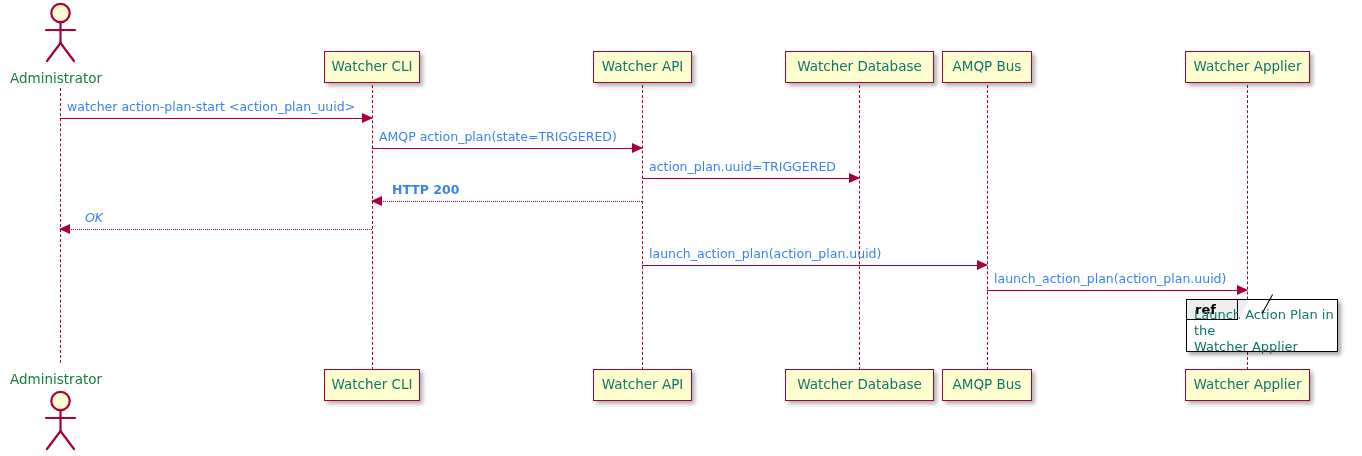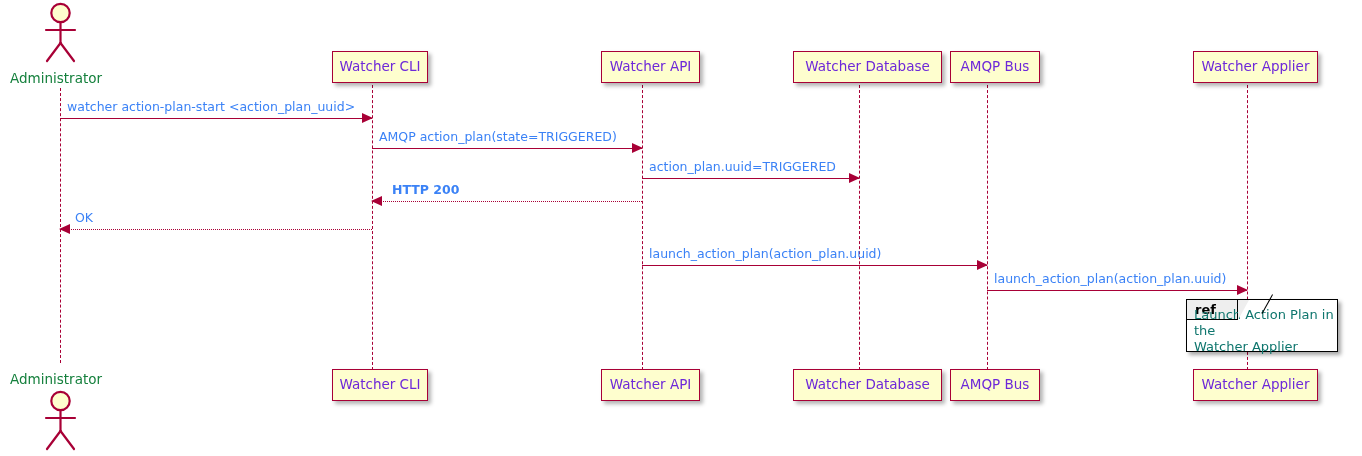--- a/index.html
+++ b/index.html
@@ -10,28 +10,27 @@
     overflow:hidden;
   }
   #diagram{position:relative;width:1362px;height:456px;}
 
   
   .participant{
     position:absolute;
     box-sizing:border-box;
     background:#FEFECE;
     border:1.5px solid #A80036;
-    color:#6d28d9;
+    color:#0f766e;
     font-size:13.5px;
     line-height:1;
     display:flex;align-items:center;justify-content:center;
     box-shadow:3px 3px 4px rgba(0,0,0,0.30);
     white-space:nowrap;
     z-index:6;
-    margin-left:8px;
   }
 
   
   .lifeline{
     position:absolute;
     width:0;
     border-left:1.5px dashed #A80036;
     z-index:1;
   }
 
@@ -180,21 +179,21 @@
 
   <div class="msg dashed" style="left:372px;top:201px;width:270px;">
     <div class="line"></div>
     <div class="head left"></div>
     <div class="label lft" style="left:20px;font-weight:bold;">HTTP 200</div>
   </div>
 
   <div class="msg dashed" style="left:60px;top:229px;width:312px;">
     <div class="line"></div>
     <div class="head left"></div>
-    <div class="label lft" style="left:15px;">OK</div>
+    <div class="label lft" style="left:25px;font-style:italic;">OK</div>
   </div>
 
   <div class="msg" style="left:642px;top:265px;width:345px;">
     <div class="line"></div>
     <div class="head right"></div>
     <div class="label lft">launch_action_plan(action_plan.uuid)</div>
   </div>
 
   <div class="msg" style="left:987px;top:290px;width:260px;">
     <div class="line"></div>

